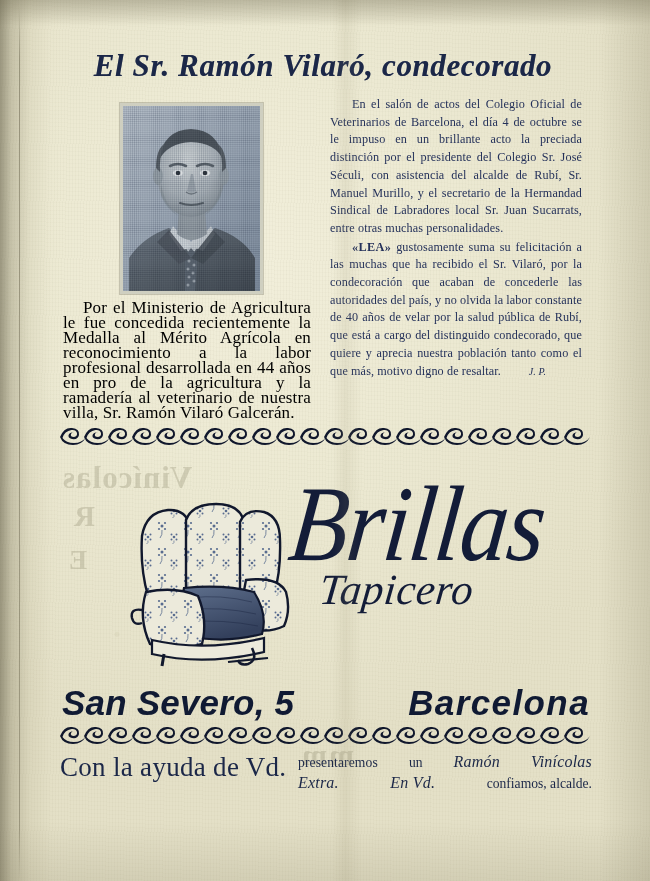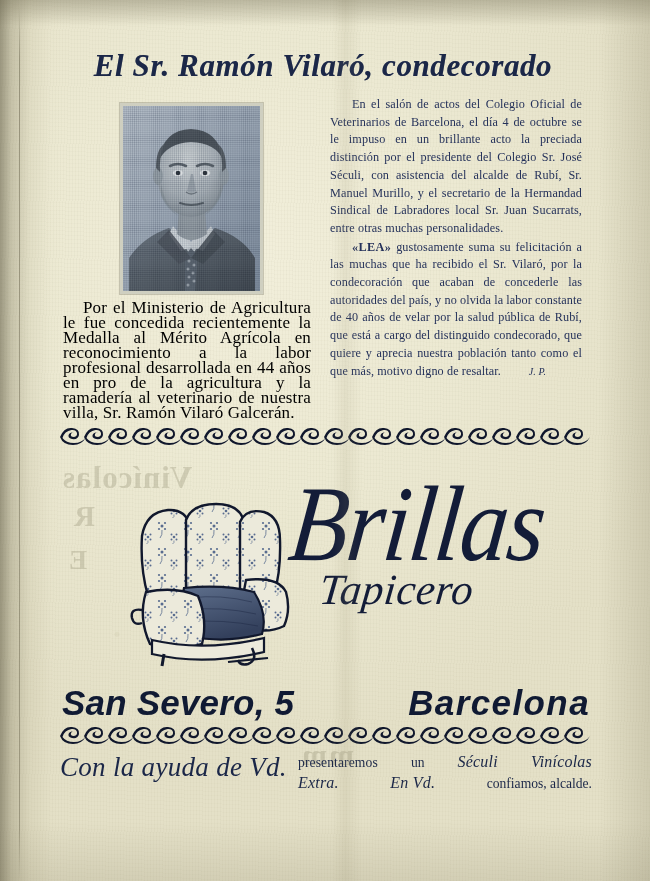--- a/index.html
+++ b/index.html
@@ -221,21 +221,20 @@
   
   .promo {
     position: absolute;
     left: 60px; top: 752px;
     width: 532px;
   }
   .promo-lead {
     position: absolute;
     left: 0; top: 0;
     font-family: "Liberation Serif", "DejaVu Serif", serif;
-    font-style: italic;
     font-size: 27px;
     letter-spacing: .3px;
     color: #1b2748;
     white-space: nowrap;
   }
   .promo-small {
     position: absolute;
     left: 238px; top: 0;
     width: 294px;
     font-size: 13.6px;
@@ -482,21 +481,21 @@
         </g>
       </svg>
     </div>
 
     <div class="promo">
       <span class="promo-lead">Con la ayuda de Vd.</span>
       <div class="promo-small">
         <div class="promo-row">
           <span class="lead-word">presentaremos</span>
           <span>un</span>
-          <span class="cursive">Séculi</span>
+          <span class="cursive">Ramón</span>
           <span class="cursive">Vinícolas</span>
         </div>
         <div class="promo-row">
           <span class="cursive">Extra.</span>
           <span class="cursive">En Vd.</span>
           <span>confiamos, alcalde.</span>
         </div>
       </div>
     </div>
 

